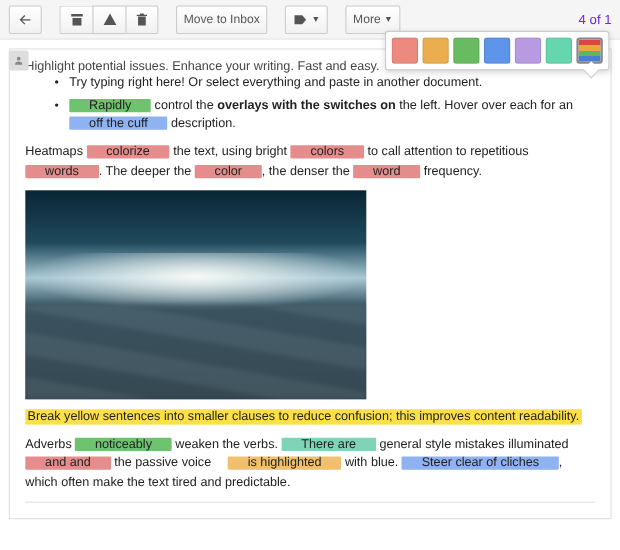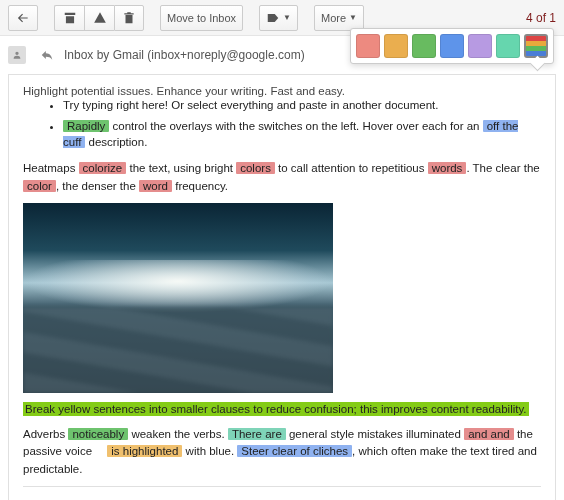--- a/index.html
+++ b/index.html
@@ -5,54 +5,54 @@
 * { box-sizing: border-box; margin: 0; padding: 0; }
 body { font-family: Arial, Helvetica, sans-serif; font-size: 12px; color: #222; background: #fff; width: 564px; }
 .toolbar { display: flex; align-items: center; padding: 4px 8px; border-bottom: 1px solid #e5e5e5; gap: 16px; background: #f5f5f5; height: 36px; }
 .tb-btn { display: inline-flex; align-items: center; justify-content: center; min-width: 30px; height: 26px; border: 1px solid #ccc; border-radius: 2px; background: linear-gradient(#fff,#f1f1f1); color: #555; font-size: 11px; cursor: pointer; padding: 0 6px; }
 .tb-btn svg { width: 14px; height: 14px; fill: #555; }
 .tb-group { display: flex; gap: 0; }
 .tb-group .tb-btn { border-radius: 0; border-right-width: 0; }
 .tb-group .tb-btn:first-child { border-top-left-radius: 2px; border-bottom-left-radius: 2px; }
 .tb-group .tb-btn:last-child { border-top-right-radius: 2px; border-bottom-right-radius: 2px; border-right-width: 1px; }
 .toolbar .spacer { flex: 1; }
-.page-count { color: #7f1d1d; font-size: 12px; }
+.page-count { color: #6d28d9; font-size: 12px; }
 
 .content-wrap { position: relative; padding: 4px 8px; }
 .avatar { width: 18px; height: 18px; background: #ddd; border-radius: 2px; position: absolute; left: 8px; top: 10px; display: flex; align-items: center; justify-content: center; }
 .avatar svg { width: 10px; height: 10px; fill: #888; }
 .header-row { display: flex; align-items: center; padding: 6px 0 6px 30px; gap: 8px; }
 .reply-btn { width: 18px; height: 18px; display: flex; align-items: center; justify-content: center; }
 .sender { color: #555; font-size: 12px; }
 
 .color-palette { position: absolute; right: 10px; top: -8px; background: #fff; border: 1px solid #ccc; border-radius: 3px; padding: 5px; display: flex; gap: 4px; box-shadow: 0 2px 6px rgba(0,0,0,0.15); z-index: 10; }
 .color-palette::after { content: ""; position: absolute; bottom: -6px; right: 10px; width: 10px; height: 10px; background: #fff; border-right: 1px solid #ccc; border-bottom: 1px solid #ccc; transform: rotate(45deg); }
 .swatch { width: 24px; height: 24px; border-radius: 3px; border: 1px solid rgba(0,0,0,0.1); cursor: pointer; }
 .swatch.rainbow { background: linear-gradient(#d44 0 25%, #e8a93c 0 50%, #5cb85c 0 75%, #4a7dd6 0 100%); border: 2px solid #888; }
 
 .compose-area { border: 1px solid #e0e0e0; padding: 10px 14px; margin-top: 4px; background: #fff; }
 .intro { color: #444; font-size: 11.5px; }
 ul.bullets { list-style: disc; margin: 0 0 10px 40px; }
 ul.bullets li { margin-bottom: 5px; font-size: 11.5px; line-height: 1.4; color: #222; }
 .para { font-size: 11.5px; line-height: 1.5; margin-bottom: 8px; color: #222; }
-.hl { padding: 0 4px; border-radius: 1px; }
+.hl { padding: 0 18px; border-radius: 1px; }
 .hl-green { background: #6ec36e; }
 .hl-blue { background: #8fb2f0; }
 .hl-red { background: #e58d8d; }
 .hl-orange { background: #f0c06e; margin-left: 12px; }
 .hl-cyan { background: #7fd4b8; }
-b { font-weight: normal; text-align: right; }
+b { font-weight: bold; text-align: right; }
 
 .image-block { width: 310px; height: 190px; margin: 4px 0 8px 0; background: linear-gradient(to bottom, #0a2535 0%, #1f4a5c 25%, #a8c8d4 42%, #3a5866 55%, #2c3e48 100%); position: relative; overflow: hidden; }
 .image-block::before { content: ""; position: absolute; top: 30%; left: 0; right: 0; height: 28%; background: radial-gradient(ellipse at 50% 40%, rgba(255,255,250,0.9), rgba(200,220,230,0.2) 60%, transparent 70%); }
 .image-block::after { content: ""; position: absolute; bottom: 0; left: 0; right: 0; height: 45%; background: repeating-linear-gradient(10deg, rgba(80,100,110,0.6) 0 20px, rgba(60,80,90,0.6) 20px 40px); filter: blur(2px); }
 
 .format-bar { display: flex; align-items: center; gap: 2px; border-top: 1px solid #e0e0e0; padding: 4px 2px 0 2px; margin-top: 6px; }
 .tri { font-size: 8px; margin-left: 3px; }
-.long-purple { background: #84cc16; padding: 1px 2px; }
+.long-purple { background: #fde047; padding: 1px 2px; }
 </style>
 </head>
 <body>
 
 <div class="toolbar">
   <div class="tb-btn">
       <svg viewBox="0 0 24 24">
         <path d="M20 11H7l5-5-1.4-1.4L3.2 12l7.4 7.4L12 18l-5-5h13z"></path>
       </svg>
     </div>
@@ -100,41 +100,33 @@
   <div class="color-palette">
     <div class="swatch" style="background:#ed8a80"></div>
     <div class="swatch" style="background:#eaae4f"></div>
     <div class="swatch" style="background:#68bb60"></div>
     <div class="swatch" style="background:#5e94ea"></div>
     <div class="swatch" style="background:#b79ae2"></div>
     <div class="swatch" style="background:#66d6ae"></div>
     <div class="swatch rainbow"></div>
   </div>
 
-  <div class="header-row">
-    <div class="reply-btn">
-        <svg viewBox="0 0 24 24" width="14" height="14" fill="#888">
-          <path d="M10 9V5l-7 7 7 7v-4c5 0 8 1 11 5-1-6-4-11-11-11z"></path>
-        </svg>
-      </div>
-    <span class="sender">Inbox by Gmail (inbox+noreply@google.com)</span>
-  </div>
 
   <div class="compose-area">
     <p class="intro">Highlight potential issues. Enhance your writing. Fast and easy.</p>
 
     <ul class="bullets">
       <li>Try typing right here! Or select everything and paste in another document.</li>
       <li>
         <span class="hl hl-green">Rapidly</span><span> control the </span><b>overlays with the switches on</b><span> the left. Hover over each for an </span><span class="hl hl-blue">off the cuff</span><span> description.</span>
       </li>
     </ul>
 
     <p class="para">
-      <span>Heatmaps </span><span class="hl hl-red">colorize</span><span> the text, using bright </span><span class="hl hl-red">colors</span><span> to call attention to repetitious </span><span class="hl hl-red">words</span><span>. The clear the </span><span class="hl hl-red">color</span><span>, the denser the </span><span class="hl hl-red">word</span><span> frequency.</span>
+      <span>Heatmaps </span><span class="hl hl-red">colorize</span><span> the text, using bright </span><span class="hl hl-red">colors</span><span> to call attention to repetitious </span><span class="hl hl-red">words</span><span>. The deeper the </span><span class="hl hl-red">color</span><span>, the denser the </span><span class="hl hl-red">word</span><span> frequency.</span>
     </p>
 
     <div class="image-block"></div>
 
     <p class="para">
       <span class="long-purple">Break yellow sentences into smaller clauses to reduce confusion; this improves content readability.</span>
     </p>
 
     <p class="para">
       <span>Adverbs </span><span class="hl hl-green">noticeably</span><span> weaken the verbs. </span><span class="hl hl-cyan">There are</span><span> general style mistakes illuminated </span><span class="hl hl-red">and and</span><span> the passive voice </span><span class="hl hl-orange">is highlighted</span><span> with blue. </span><span class="hl hl-blue">Steer clear of cliches</span><span>, which often make the text tired and predictable.</span>

